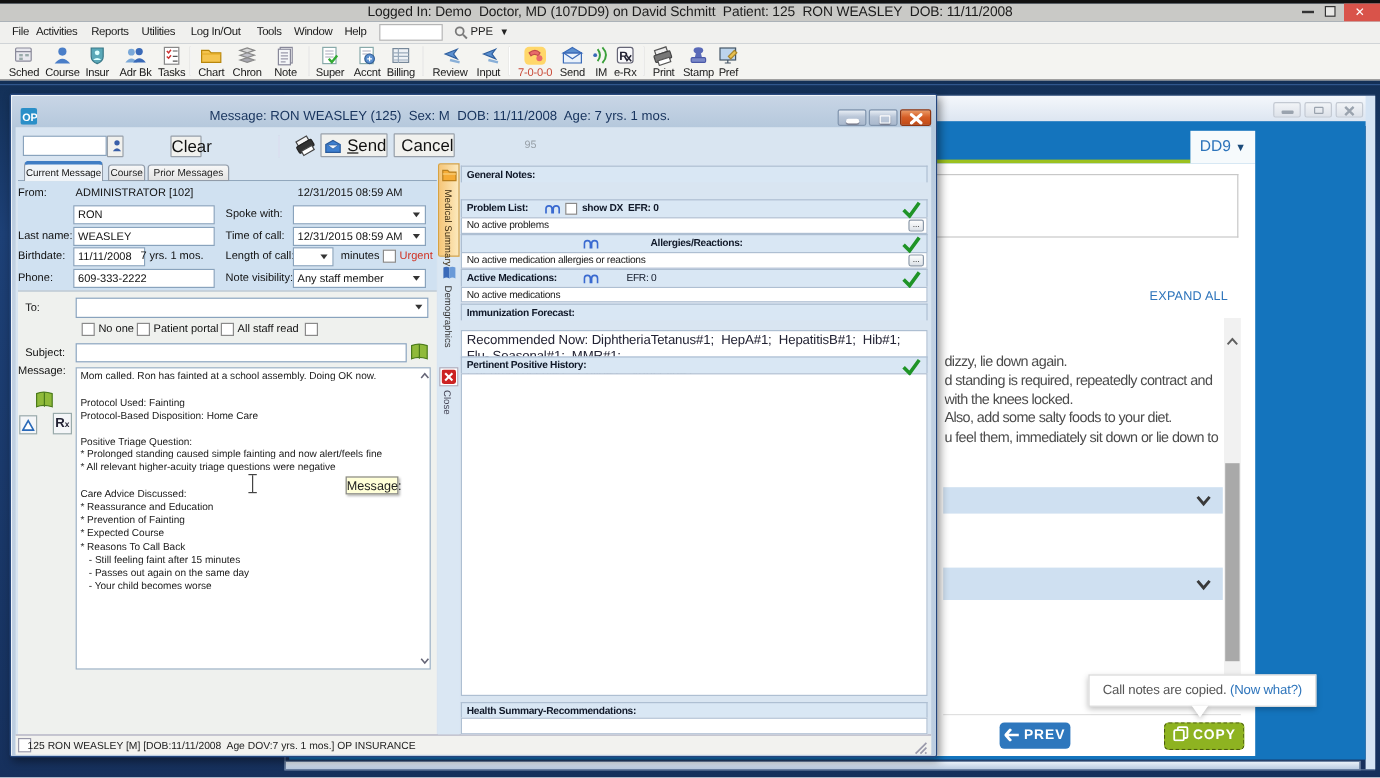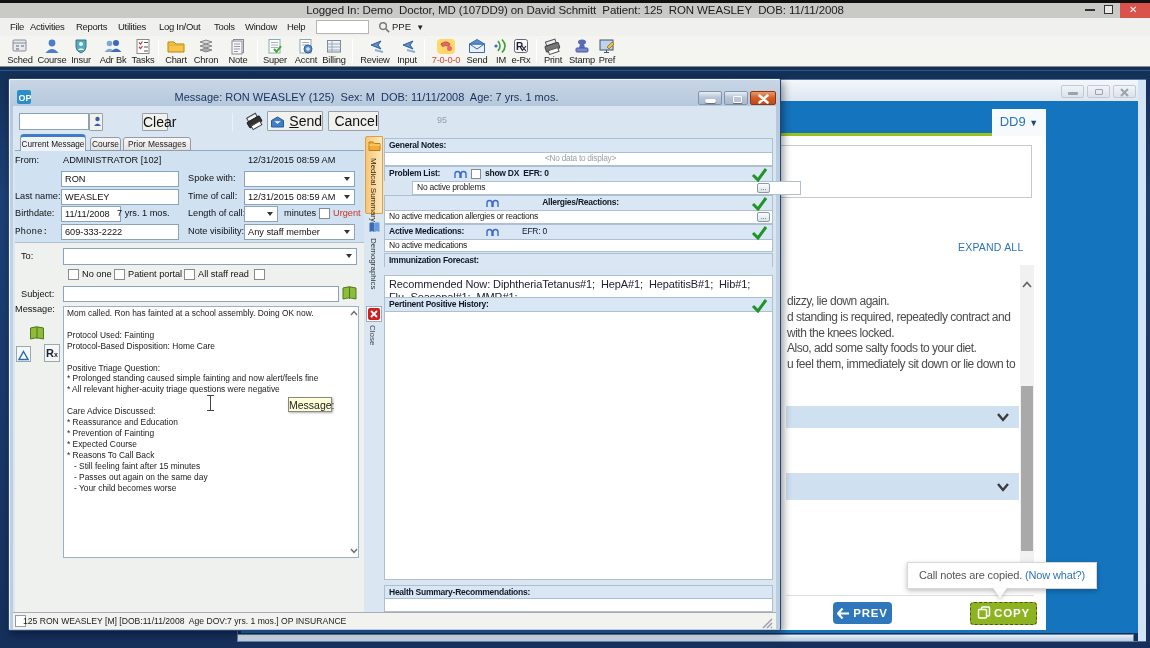--- a/index.html
+++ b/index.html
@@ -335,21 +335,21 @@
     <div class="lbl" style="left:179px; top:112px;">Time of call:</div>
     <div class="cmb" style="left:235px; top:110px; width:111px; height:16px;">12/31/2015 08:59 AM</div>
     <div class="lbl" style="left:6px; top:129px;">Birthdate:</div>
     <div class="fld" style="left:52px; top:127px; width:60px; height:16px;">11/11/2008</div>
     <div class="lbl" style="left:108px; top:129px;">7 yrs. 1 mos.</div>
     <div class="lbl" style="left:179px; top:129px;">Length of call:</div>
     <div class="cmb" style="left:235px; top:127px; width:34px; height:16px;"></div>
     <div class="lbl" style="left:275px; top:129px;">minutes</div>
     <div class="cb" style="left:310px; top:129px;"></div>
     <div class="lbl" style="left:324px; top:129px; color:#d03020;">Urgent</div>
-    <div class="lbl" style="left:6px; top:147px;font-family:Liberation Mono, monospace;">Phone:</div>
+    <div class="lbl" style="left:6px; top:147px;">Phone:</div>
     <div class="fld" style="left:52px; top:145px; width:118px; height:16px;">609-333-2222</div>
     <div class="lbl" style="left:179px; top:147px;">Note visibility:</div>
     <div class="cmb" style="left:235px; top:145px; width:111px; height:16px;">Any staff member</div>
 
     <div class="d" style="left:6px; top:163px; width:349px; height:370px; background:#eff1ee; border-top:1px solid #b0bfce;"></div>
     <div class="lbl" style="left:12px; top:172px;">To:</div>
     <div class="cmb" style="left:54px; top:169px; width:294px; height:17px;"></div>
     <div class="cb" style="left:59px; top:190px;"></div>
       <div class="lbl" style="left:73px; top:190px;">No one</div>
     <div class="cb" style="left:105px; top:190px;"></div>
@@ -417,25 +417,24 @@
         <path d="M6.5 2 q2.5 -1.5 5 0 v9 q-2.5 -1.5 -5 0 z" fill="#6a9ad8"></path>
       </svg>
     <div class="vtext" style="left:360px; top:159px;">Demographics</div>
     <div class="d" style="left:357px; top:227px; width:16px; height:16px; background:#fff; border:1px solid #aab;"><svg width="12" height="12" viewBox="0 0 12 12" style="margin:1px">
           <rect width="12" height="12" rx="2" fill="#cc2222"></rect>
           <path d="M3 3 l6 6 M9 3 l-6 6" stroke="#fff" stroke-width="1.8"></path>
         </svg></div>
     <div class="vtext" style="left:359px; top:246px; color:#445;">Close</div>
 
     <div class="hdr" style="top:59px;">General Notes:</div>
-    <div class="row" style="top:73px; height:14px; text-align:center; color:#9aa0a8; font-size:8.3px;">&lt;No data to display&gt;</div>
     <div class="hdr" style="top:87px; height:15px;">Problem List:<svg style="position:absolute;left:69px;top:3px" width="13" height="9" viewBox="0 0 13 9">
           <path d="M1 8 V4 a2.5 2.5 0 0 1 5 0 v4 M7 8 V4 a2.5 2.5 0 0 1 5 0 v4" fill="none" stroke="#3a6ad0" stroke-width="1.4"></path>
         </svg><span style="position:absolute;left:86px;top:1.5px;width:10px;height:10px;background:#fff;border:1px solid #8a8a8a;"></span><span style="position:absolute;left:100px;font-weight:bold;">show DX&nbsp; EFR: 0</span></div>
-    <div class="row" style="top:102px; height:14px;margin-left:28px;">No active problems</div>
+    <div class="row" style="top:102px; height:14px;">No active problems</div>
     <div class="hdr" style="top:116px; height:15px;text-align:center;">Allergies/Reactions:<svg style="position:absolute;left:101px;top:3px" width="13" height="9" viewBox="0 0 13 9">
           <path d="M1 8 V4 a2.5 2.5 0 0 1 5 0 v4 M7 8 V4 a2.5 2.5 0 0 1 5 0 v4" fill="none" stroke="#3a6ad0" stroke-width="1.4"></path>
         </svg></div>
     <div class="row" style="top:131px; height:14px;">No active medication allergies or reactions</div>
     <div class="hdr" style="top:145px; height:15px;">Active Medications:<svg style="position:absolute;left:101px;top:3px" width="13" height="9" viewBox="0 0 13 9">
           <path d="M1 8 V4 a2.5 2.5 0 0 1 5 0 v4 M7 8 V4 a2.5 2.5 0 0 1 5 0 v4" fill="none" stroke="#3a6ad0" stroke-width="1.4"></path>
         </svg><span style="position:absolute;left:137px;font-weight:normal;">EFR: 0</span></div>
     <div class="row" style="top:160px; height:13px;">No active medications</div>
     <div class="hdr" style="top:174px;">Immunization Forecast:</div>
     <div class="row" style="top:196px; height:29px; font-size:11px; letter-spacing:-0.1px; line-height:13px; padding-top:2px; color:#223;">Recommended Now: DiphtheriaTetanus#1;&nbsp; HepA#1;&nbsp; HepatitisB#1;&nbsp; Hib#1;&nbsp; Flu- Seasonal#1;&nbsp; MMR#1;<br>Pneumococcal#1;&nbsp; Polio#1;&nbsp; Varicella#1;</div>

